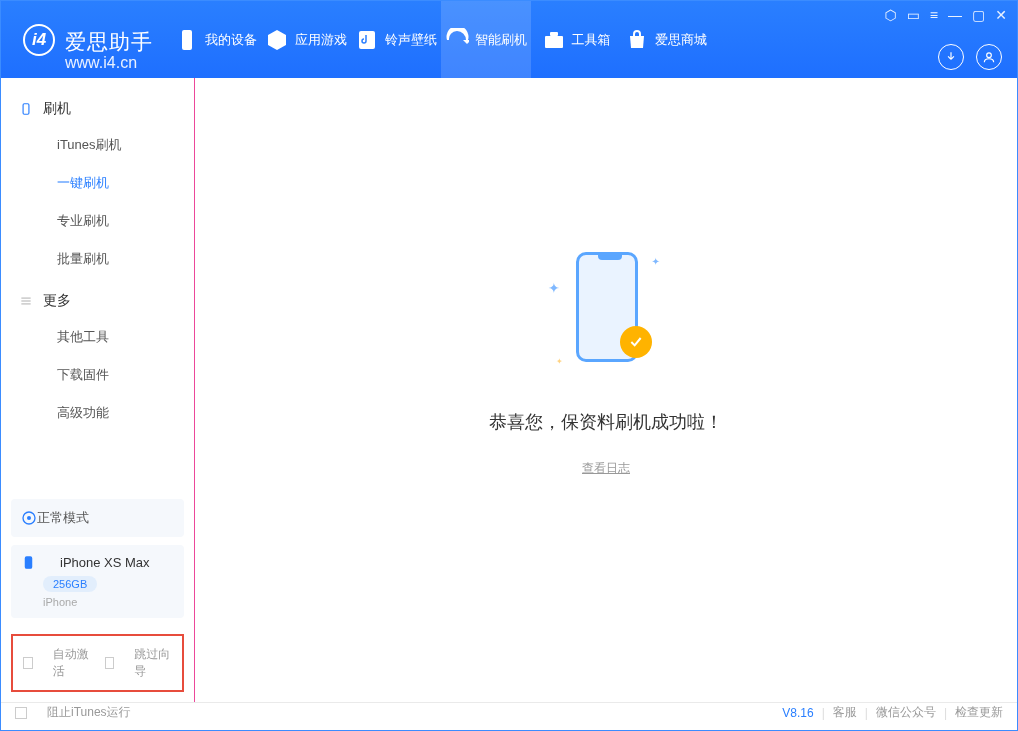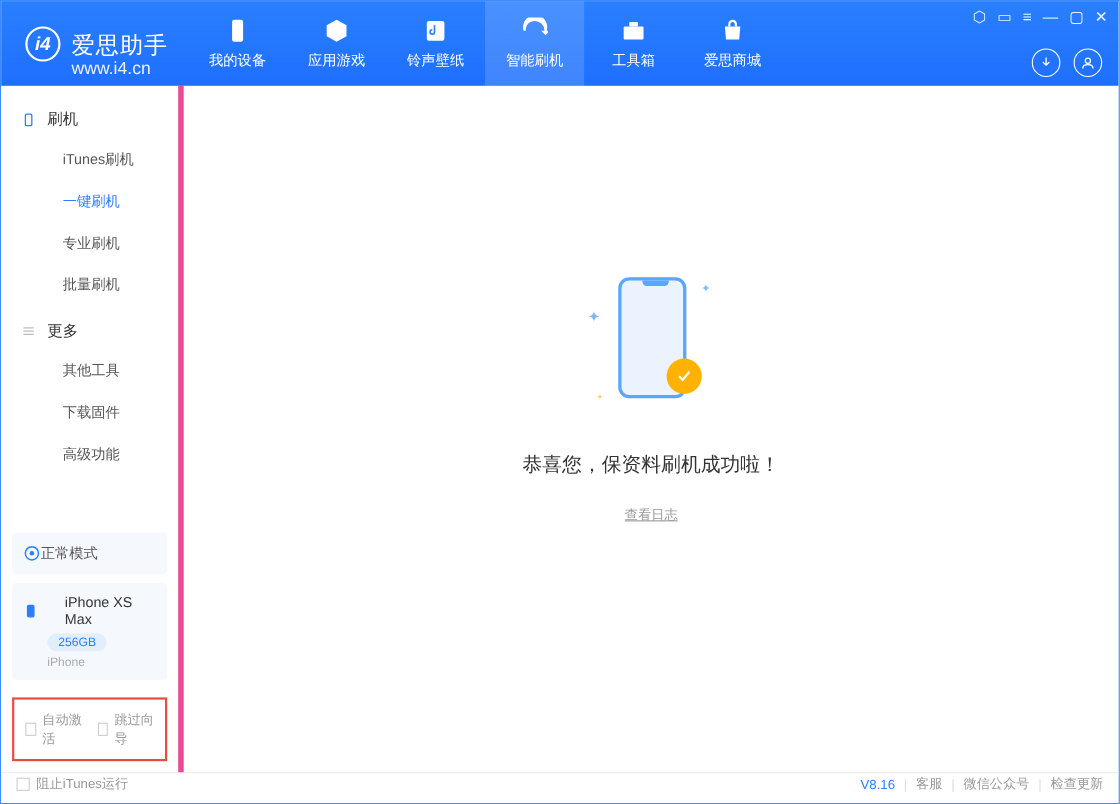--- a/index.html
+++ b/index.html
@@ -4,47 +4,47 @@
 <style>
 * { margin: 0; padding: 0; box-sizing: border-box; }
 body { font-family: "Microsoft YaHei", Arial, sans-serif; background: #fff; width: 1018px; height: 731px; overflow: hidden; border: 1px solid #3b8cff; }
 .header { height: 77px; background: linear-gradient(180deg, #2a7fff 0%, #1e6fff 100%); display: flex; align-items: center; color: #fff; position: relative; }
 .logo-area { display: flex; align-items: center; padding: 0 18px 0 22px; height: 100%; justify-content: flex-end; }
 .logo-icon { width: 32px; height: 32px; border: 2px solid #fff; border-radius: 50%; display: flex; align-items: center; justify-content: center; font-weight: bold; font-size: 17px; margin-right: 10px; font-style: italic; }
 .logo-text { display: flex; flex-direction: column; line-height: 1.15; margin-top: 24px; }
 .logo-title { font-size: 21px; font-weight: 500; letter-spacing: 1px; }
 .logo-sub { font-size: 16px; opacity: 0.9; }
 .tabs { display: flex; height: 100%; }
-.tab { width: 90px; display: flex; flex-direction: column; align-items: center; justify-content: center; cursor: pointer; font-size: 13px; gap: 6px; position: relative; }
+.tab { width: 90px; display: flex; flex-direction: row; align-items: center; justify-content: center; cursor: pointer; font-size: 13px; gap: 6px; position: relative; }
 .tab.active { background: rgba(255,255,255,0.15); }
 .tab-icon { width: 24px; height: 24px; display: flex; align-items: center; justify-content: center; }
 .tab-icon svg { width: 24px; height: 24px; fill: #fff; }
 .header-right { position: absolute; right: 10px; top: 0; display: flex; flex-direction: column; align-items: flex-end; height: 100%; justify-content: space-between; padding: 6px 0 8px; }
 .win-controls { display: flex; gap: 10px; align-items: center; }
 .win-controls span { cursor: pointer; opacity: 0.9; font-size: 14px; }
 .account-icons { display: flex; gap: 12px; align-items: center; padding-right: 5px; }
 .round-icon { width: 26px; height: 26px; border: 1.5px solid #fff; border-radius: 50%; display: flex; align-items: center; justify-content: center; cursor: pointer; }
 .round-icon svg { width: 14px; height: 14px; stroke: #fff; fill: none; stroke-width: 2; }
 .body-area { display: flex; height: calc(100% - 77px - 28px); }
-.sidebar { width: 166px; border-right: 5px solid #ec4899; padding-top: 14px; display: flex; flex-direction: column; background: #fff; }
+.sidebar { width: 194px; border-right: 1px solid #ec4899; padding-top: 14px; display: flex; flex-direction: column; background: #fff; }
 .side-group { padding-bottom: 6px; }
 .side-header { display: flex; align-items: center; font-size: 14px; color: #333; padding: 8px 14px 8px 18px; font-weight: 500; }
 .side-header svg { width: 14px; height: 14px; margin-right: 10px; }
 .side-item { font-size: 13px; color: #555; padding: 10px 14px 10px 56px; cursor: pointer; }
 .side-item.active { color: #2a7fff; }
 .sidebar-spacer { flex: 1; }
 .device-box { margin: 8px 10px; padding: 10px; background: #f5f8fc; border-radius: 4px; font-size: 13px; color: #555; display: flex; align-items: center; gap: 0; }
 .device-box svg { width: 16px; height: 16px; fill: #2a7fff; }
 .device-info { margin: 0 10px 10px; padding: 10px; background: #f5f8fc; border-radius: 4px; }
 .device-name { font-size: 13px; color: #333; font-weight: 500; display: flex; align-items: center; gap: 24px; }
 .device-name svg { width: 15px; height: 15px; fill: #2a7fff; }
 .device-cap { display: inline-block; background: #e2eefc; color: #2a7fff; border-radius: 10px; padding: 2px 10px; font-size: 11px; margin-top: 6px; margin-left: 22px; }
 .device-type { color: #aaa; font-size: 11px; margin-top: 4px; margin-left: 22px; }
 .checks { margin: 6px 10px 10px; border: 2px solid #e74c3c; padding: 10px; display: flex; gap: 14px; font-size: 12px; color: #999; }
-.chk { display: flex; align-items: center; gap: 6px; cursor: pointer; }
+.chk { display: flex; align-items: center; gap: 20px; cursor: pointer; }
 .chk-box { width: 12px; height: 12px; border: 1px solid #ccc; }
 .main { flex: 1; display: flex; flex-direction: column; align-items: center; justify-content: center; padding-bottom: 60px; }
 .phone-illus { position: relative; width: 120px; height: 140px; margin-bottom: 26px; }
 .phone-shape { width: 62px; height: 110px; border: 3px solid #5aa6ff; border-radius: 10px; position: absolute; left: 30px; top: 8px; background: #eaf3ff; }
 .phone-notch { width: 24px; height: 5px; background: #5aa6ff; border-radius: 0 0 4px 4px; position: absolute; top: 0; left: 19px; }
 .check-badge { position: absolute; width: 32px; height: 32px; background: #ffb300; border-radius: 50%; right: 14px; bottom: 26px; display: flex; align-items: center; justify-content: center; }
 .check-badge svg { width: 16px; height: 16px; stroke: #fff; stroke-width: 3; fill: none; }
 .sparkle { position: absolute; color: #7fb8ff; font-size: 14px; }
 .sp1 { left: 2px; top: 36px; }
 .sp2 { right: 6px; top: 12px; font-size: 10px; }

